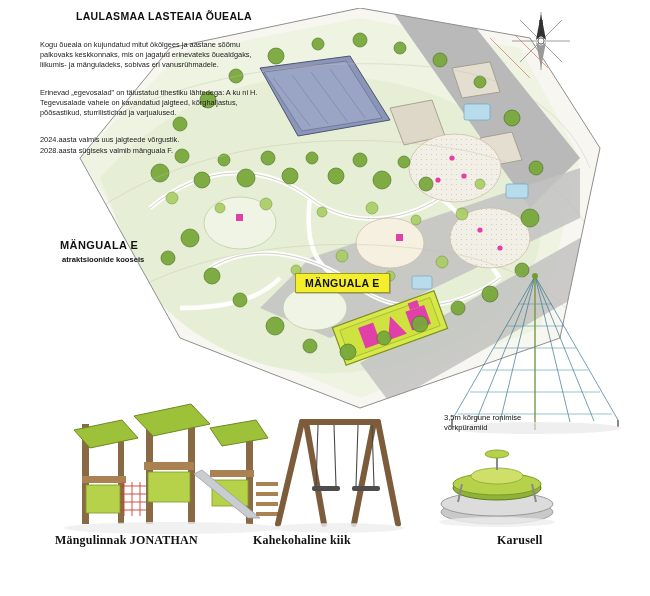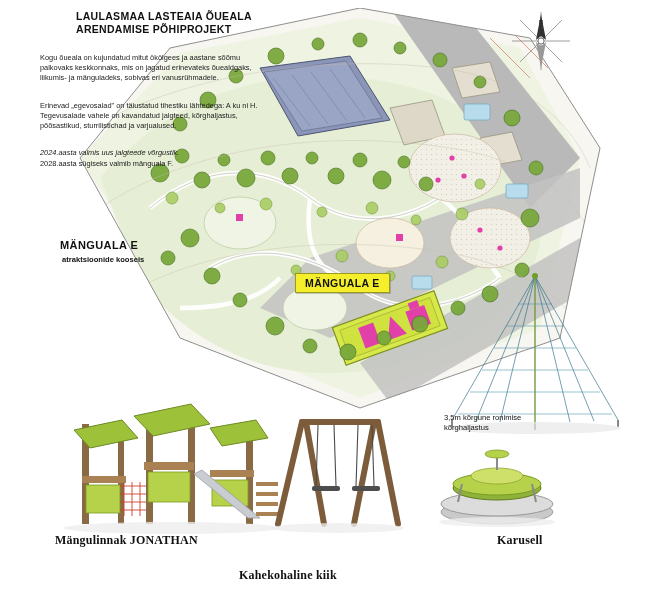--- a/index.html
+++ b/index.html
@@ -293,35 +293,34 @@
       </g>
       <polygon points="31,4 36,30 31,26 26,30" fill="#333"></polygon>
       <polygon points="31,58 26,32 31,36 36,32" fill="#999"></polygon>
       <circle cx="31" cy="31" r="3" fill="#fff" stroke="#555" stroke-width="0.8"></circle>
       <text x="31" y="14" text-anchor="middle" font-family="Liberation Sans, sans-serif" font-size="6" fill="#222">N</text>
     </svg>
   </div>
 
   <div class="title-block">
     <div class="title-line">LAULASMAA LASTEAIA ÕUEALA</div>
-    <div class="title-line">ARENDAMISE PÕHIPROJEKT</div>
     <div class="body-par">Kogu õueala on kujundatud mitut ökölgees ja aastane sõõmu palkovaks keskkonnaks, mis on jagatud erinevateks õuealdgaks, liikumis- ja mänguladeks, sobivas eri vanusrühmadele.</div>
     <div class="body-par">Erinevad „egevosalad" on täiustatud tihestiku lähtedega: A ku ni H. Tegevusalade vahele on kavandatud jalgteed, kõrghaljastus, põõsastikud, sturrilistichad ja varjualused.</div>
-    <div class="body-par" style="font-style:italic;">2024.aasta valmis uus jalgteede võrgustik.</div>
+    <div class="body-par" style="">2024.aasta valmis uus jalgteede võrgustik.</div>
     <div class="body-par" style="margin-top:1px;">2028.aasta sügiseks valmib mänguala F.</div>
   </div>
 
   <div class="lbl lbl-big" style="left:60px; top:240px;">MÄNGUALA E</div>
   <div class="lbl lbl-sub" style="left:62px; top:254px;">atraktsioonide kooseis</div>
 
   <div class="yellow-badge" style="position:absolute; left:295px; top:273px; z-index:46;">MÄNGUALA E</div>
 
   <div class="note-small" style="left:420px; top:413px;">
     <span>3,5m kõrgune ronimise</span><br>
-    <span>kõrghaljastus</span>
+    <span>võrkpüramiid</span>
   </div>
 
   <div class="photo" style="left:440px; top:270px;">
     <svg width="190" height="165" viewBox="0 0 190 165" xmlns="http://www.w3.org/2000/svg">
       <g stroke="#2f6f86" stroke-width="0.7" fill="none" opacity="0.95">
         <line x1="95" y1="6" x2="12" y2="150"></line>
         <line x1="95" y1="6" x2="178" y2="150"></line>
         <line x1="95" y1="6" x2="60" y2="152"></line>
         <line x1="95" y1="6" x2="130" y2="152"></line>
         <line x1="95" y1="6" x2="95" y2="154"></line>
@@ -421,16 +420,16 @@
         <line x1="30" y1="44" x2="26" y2="62"></line>
         <line x1="100" y1="44" x2="104" y2="62"></line>
         <line x1="65" y1="30" x2="65" y2="14"></line>
       </g>
       <ellipse cx="65" cy="14" rx="12" ry="4" fill="#b5d24a" stroke="#7d9a24" stroke-width="0.8"></ellipse>
       <ellipse cx="65" cy="82" rx="58" ry="5" fill="#ededed" opacity="0.8"></ellipse>
     </svg>
   </div>
 
   <div class="cap" style="left:55px; top:533px;">Mängulinnak JONATHAN</div>
-  <div class="cap" style="left:239px; top:533px;margin-top:35px;">Kahekohaline kiik</div>
+  <div class="cap" style="left:253px; top:533px;">Kahekohaline kiik</div>
   <div class="cap" style="left:497px; top:533px;">Karusell</div>
 
 </div>
 
 </body></html>

